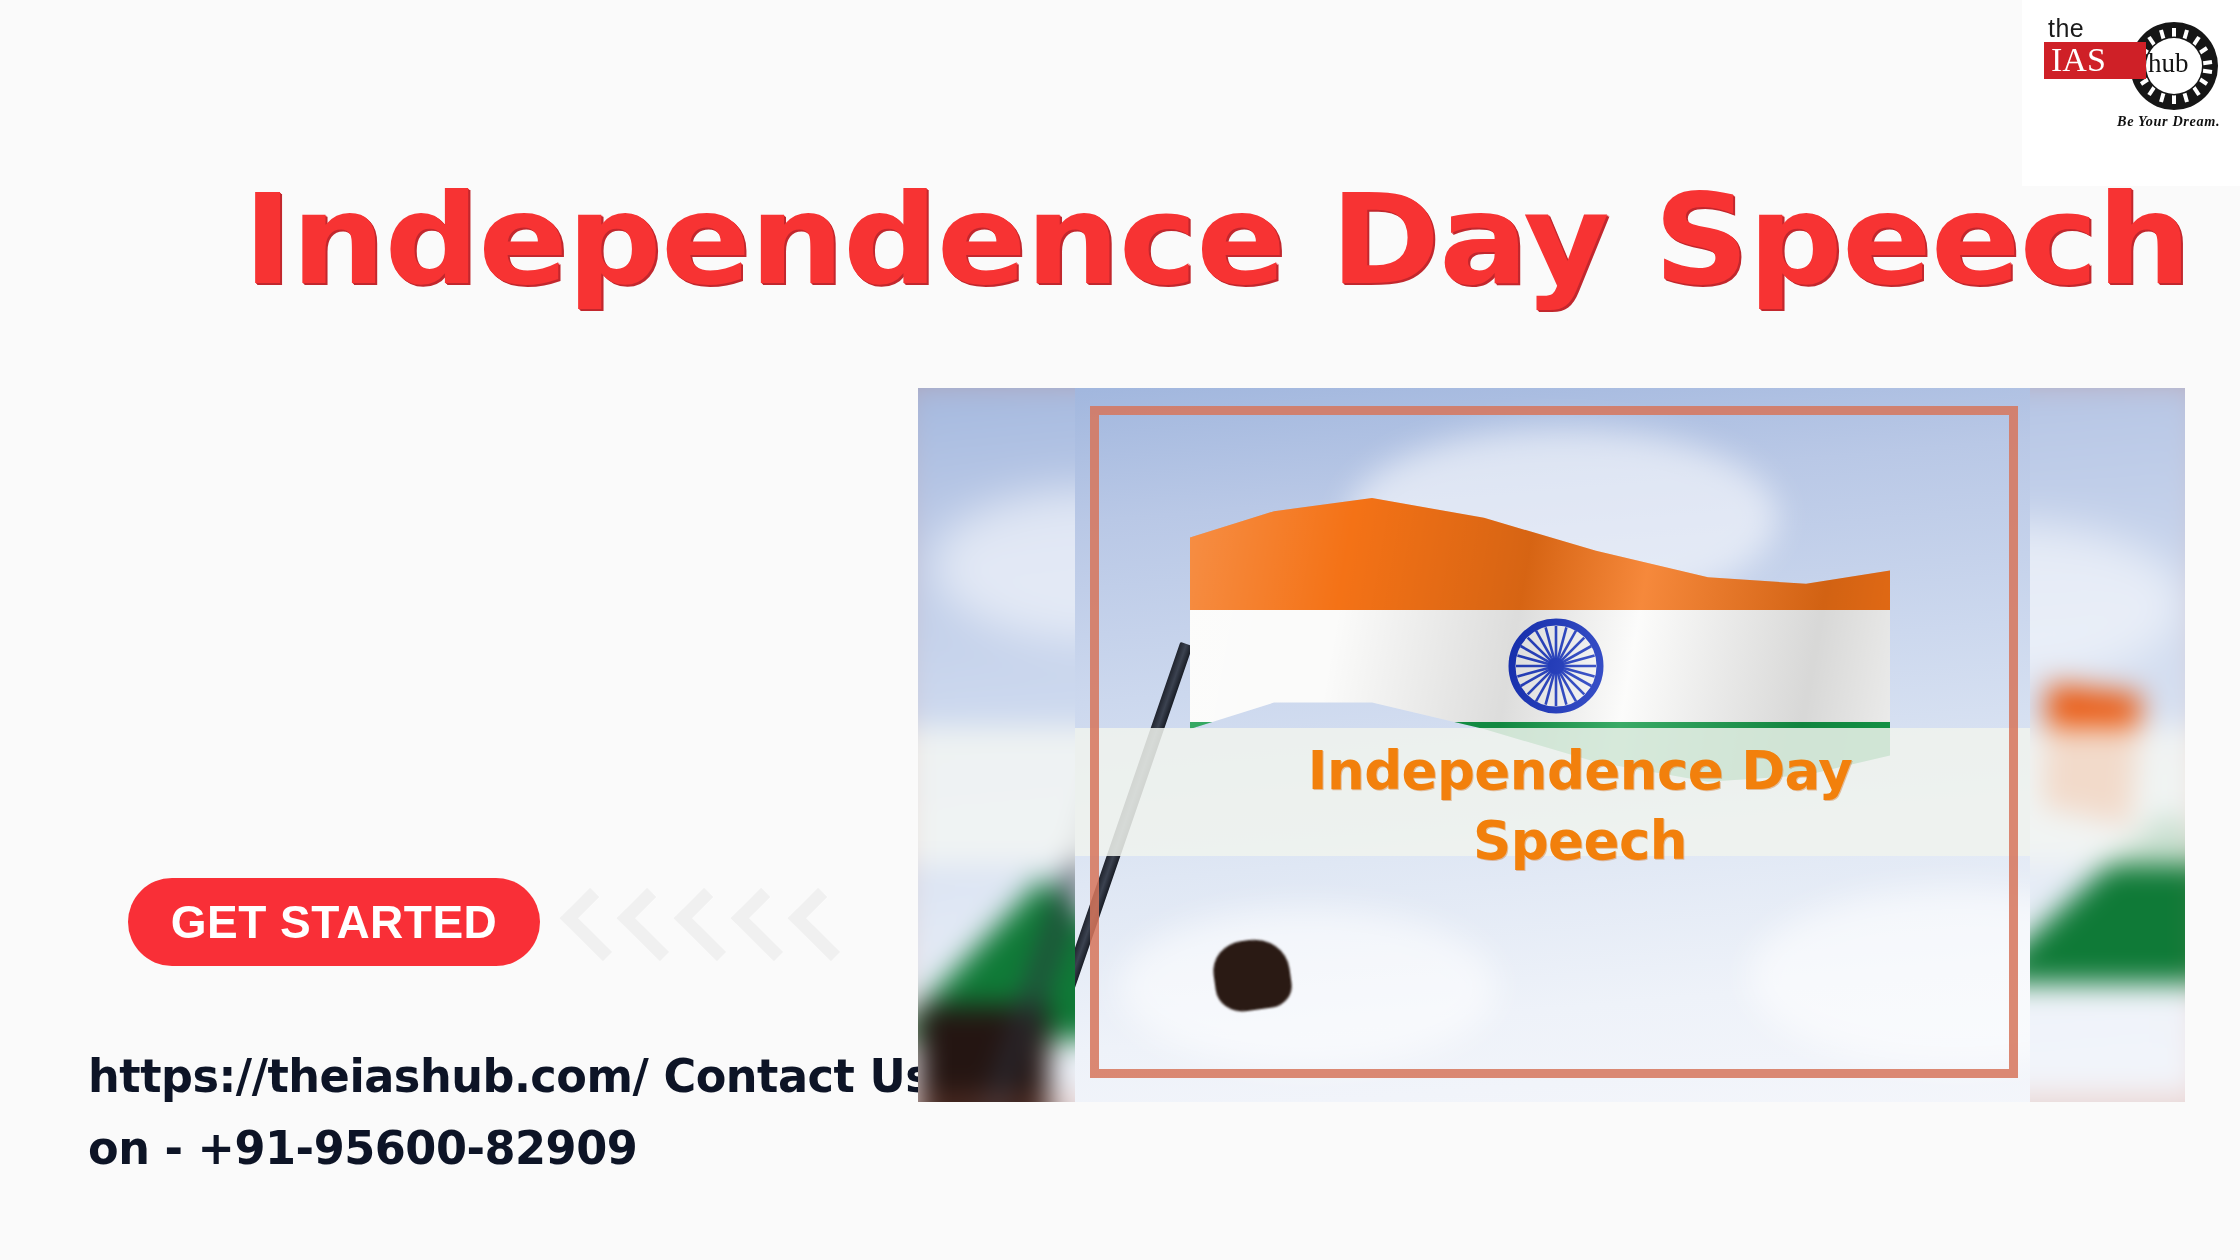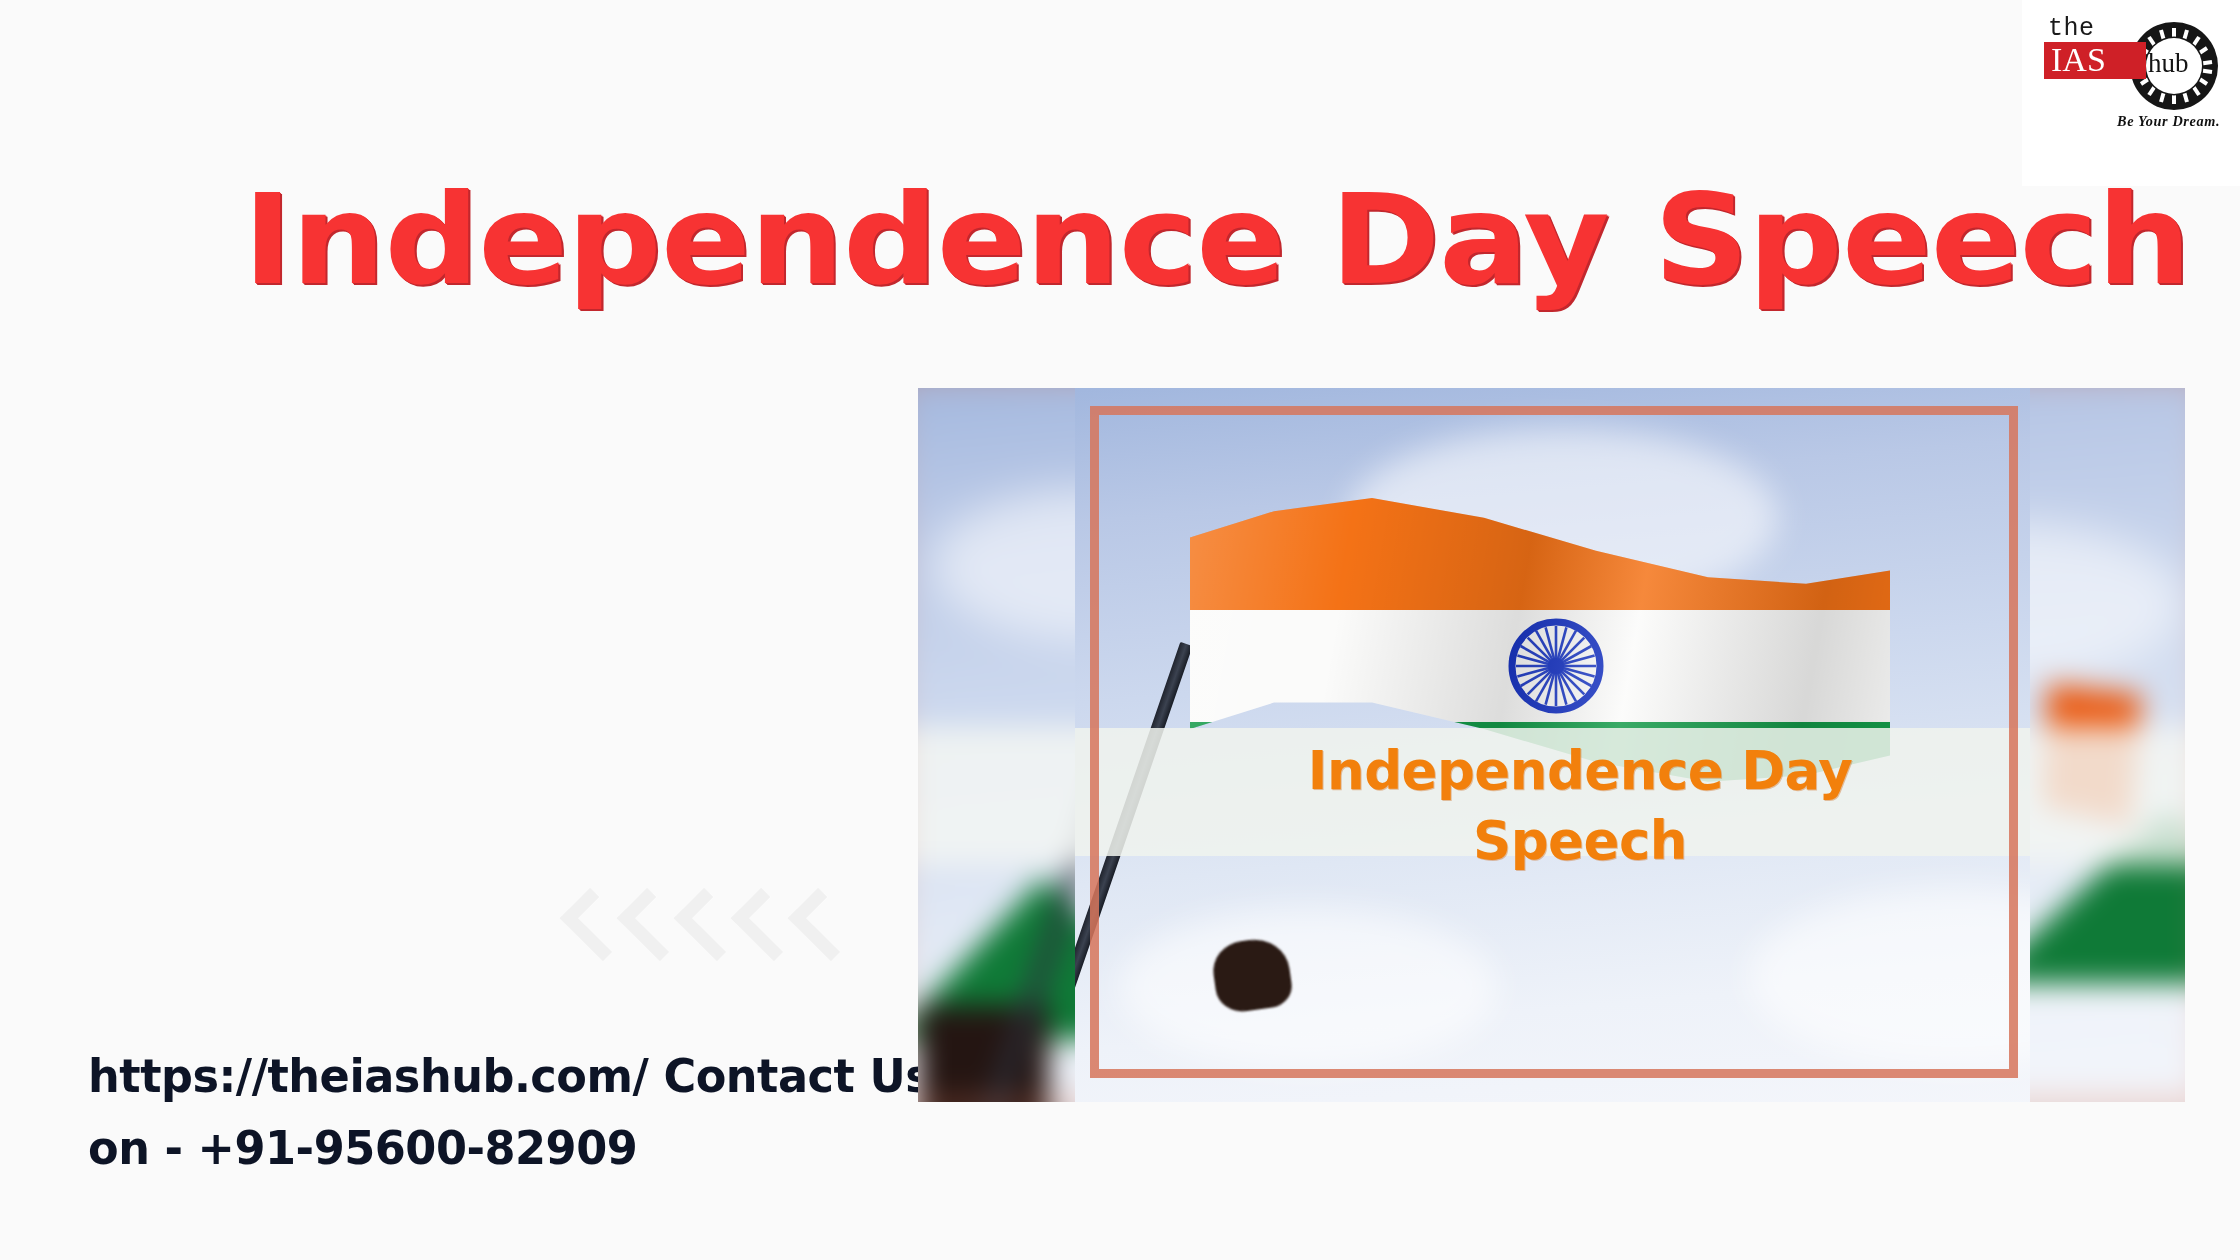--- a/index.html
+++ b/index.html
@@ -12,21 +12,21 @@
   .stage{position:absolute;inset:0;background:#fafafa;}
 
   
   .logo-box{
     position:absolute;left:2022px;top:0;width:218px;height:186px;
     background:#ffffff;overflow:hidden;
   }
   .logo-inner{position:absolute;left:8px;top:10px;width:202px;height:150px;}
   .logo-the{
     position:absolute;left:18px;top:6px;
-    font-family:Liberation Mono, monospace;font-size:25px;color:#1a1a1a;
+    font-family:Liberation Sans, sans-serif;font-size:25px;color:#1a1a1a;
     letter-spacing:.5px;line-height:1;
   }
   .logo-redbar{
     position:absolute;left:14px;top:32px;width:102px;height:37px;background:#cf2027;
   }
   .logo-ias{
     position:absolute;left:21px;top:33px;
     font-family:"Liberation Serif",serif;font-weight:normal;font-size:34px;
     color:#ffffff;letter-spacing:0px;line-height:1;
   }
@@ -224,20 +224,21 @@
       <div class="logo-redbar"></div>
       <div class="logo-the">the</div>
       <div class="logo-ias">IAS</div>
       <div class="logo-hub">hub</div>
       <div class="logo-tag">Be Your Dream.</div>
     </div>
   </div>
 
   <div class="title">Independence Day Speech</div>
 
+  <button class="btn-get-started">GET STARTED</button>
 
   <div class="chevrons">
     <div class="chev"></div>
     <div class="chev"></div>
     <div class="chev"></div>
     <div class="chev"></div>
     <div class="chev"></div>
   </div>
 
   <div class="contact">

